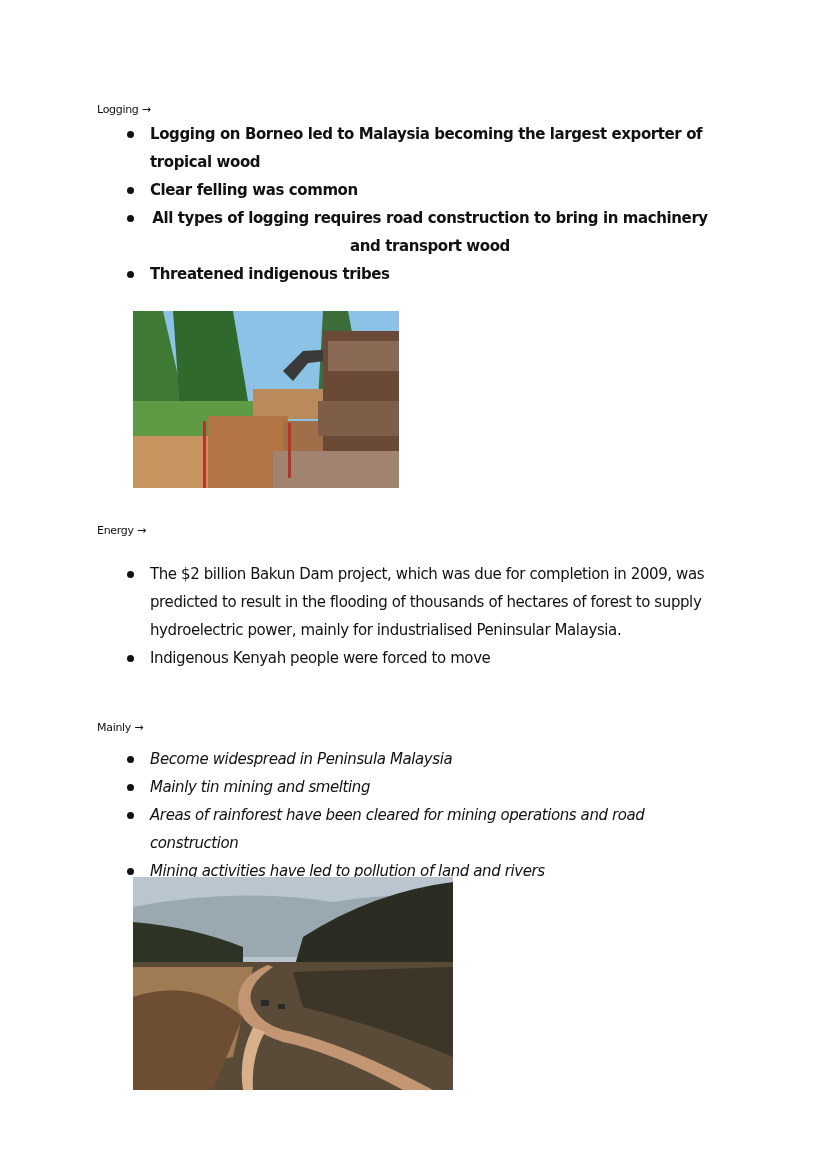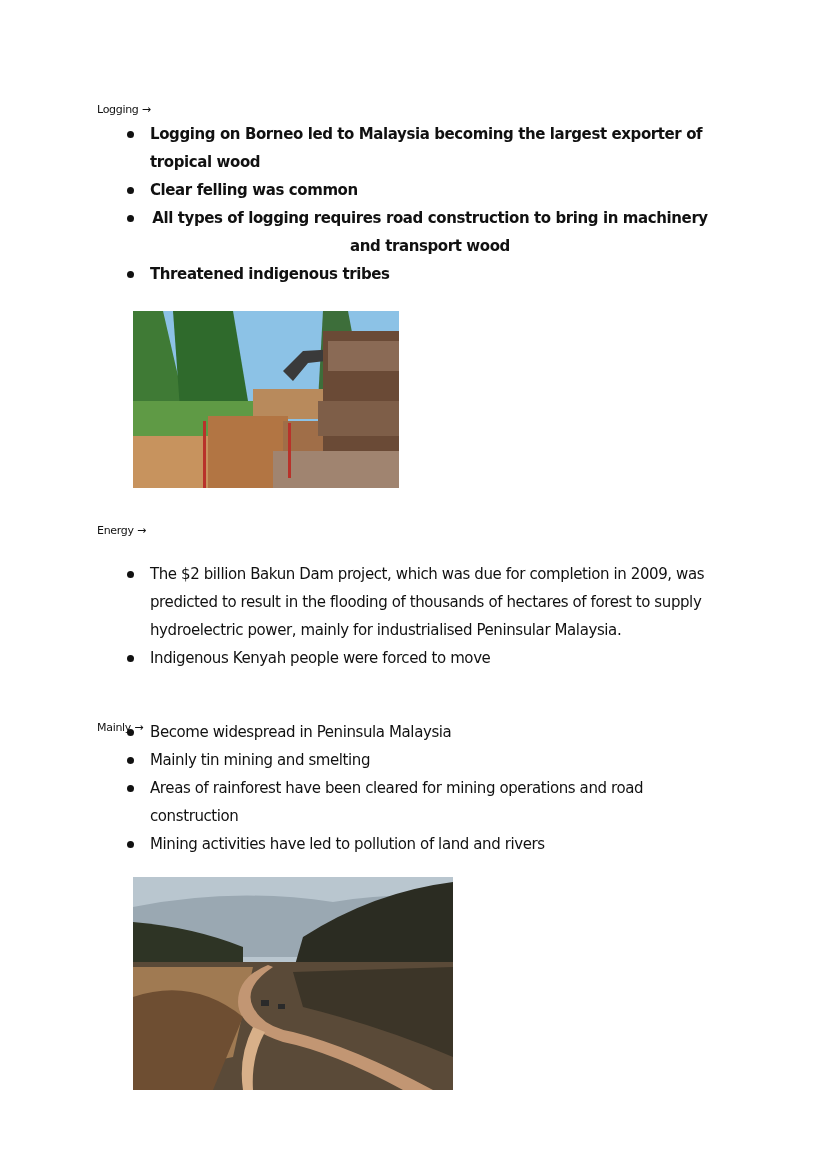--- a/index.html
+++ b/index.html
@@ -44,21 +44,21 @@
   </svg>
 </div>
 
 <div class="heading" style="top:524px;">Energy →</div>
 <ul class="bullets" style="top:560px;">
   <li>The $2 billion Bakun Dam project, which was due for completion in 2009, was predicted to result in the flooding of thousands of hectares of forest to supply hydroelectric power, mainly for industrialised Peninsular Malaysia.</li>
   <li>Indigenous Kenyah people were forced to move</li>
 </ul>
 
 <div class="heading" style="top:721px;">Mainly →</div>
-<ul class="bullets" style="top:718px;">
+<ul class="bullets" style="top:745px;font-style:italic;">
   <li>Become widespread in Peninsula Malaysia</li>
   <li>Mainly tin mining and smelting</li>
   <li>Areas of rainforest have been cleared for mining operations and road construction</li>
   <li>Mining activities have led to pollution of land and rivers</li>
 </ul>
 
 <div class="photo" style="left:133px; top:877px; width:320px; height:213px;">
   <svg viewBox="0 0 320 213" preserveAspectRatio="none">
     <rect width="320" height="213" fill="#b9c6cf"></rect>
     <path d="M0,30 Q100,10 200,25 Q260,15 320,20 L320,80 L0,80 Z" fill="#9aa8b2"></path>

